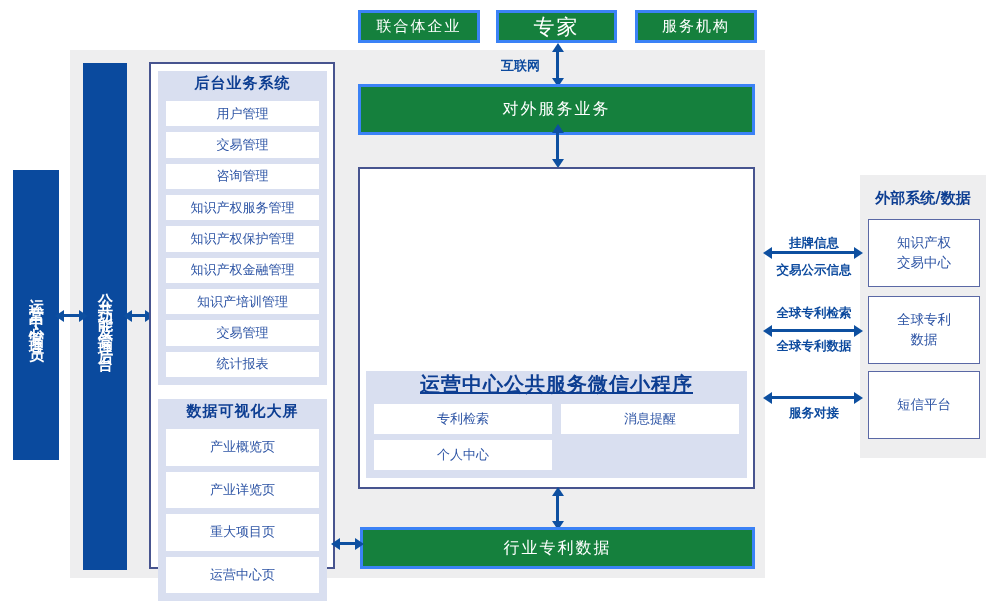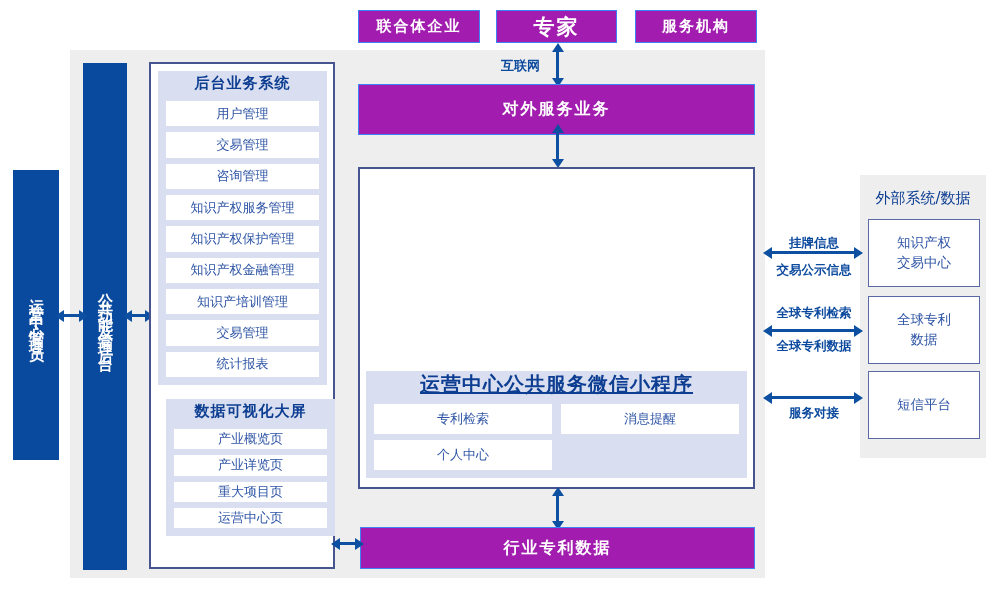--- a/index.html
+++ b/index.html
@@ -2,23 +2,23 @@
 <html><head>
 <meta charset="utf-8">
 <style>
   html,body{margin:0;padding:0;background:#ffffff;}
   .stage{
     position:relative;width:1000px;height:601px;background:#ffffff;
     font-family:"DejaVu Sans","Liberation Sans",sans-serif;overflow:hidden;
   }
   .abs{position:absolute;box-sizing:border-box;}
   .darkbox{
-    background:#a21caf;color:#ffffff;font-weight:bold;
+    background:#15803d;color:#ffffff;font-weight:normal;
     display:flex;align-items:center;justify-content:center;
-    letter-spacing:2px;border:1px solid #3b82f6;
+    letter-spacing:2px;border:3px solid #3b82f6;
   }
   .grayarea{background:#eeeeef;}
   .outerbox{background:#ffffff;border:2px solid #47548f;}
   .panel{
     background:#d9dff0;display:flex;flex-direction:column;
     padding:0 8px 8px 8px;gap:6px;
   }
   .ptitle{
     flex:0 0 24px;display:flex;align-items:center;justify-content:center;
     color:#0d3e92;font-weight:bold;font-size:15px;letter-spacing:1px;
@@ -33,21 +33,21 @@
   .vbar{
     background:#0a4a9e;color:#ffffff;font-weight:bold;font-size:15px;
     writing-mode:vertical-rl;text-orientation:upright;letter-spacing:8px;
     display:flex;align-items:center;justify-content:center;
   }
   .extbox{
     background:#ffffff;border:1.5px solid #5a68a5;color:#2e55a5;font-size:13.5px;
     display:flex;flex-direction:column;align-items:center;justify-content:center;
     line-height:1.45;text-align:center;
   }
-  .exttitle{color:#0d3e92;font-weight:normal;font-size:15px;text-align:center;}
+  .exttitle{color:#0d3e92;font-weight:bold;font-size:15px;text-align:center;}
   .clabel{
     color:#0c4a9e;font-weight:bold;font-size:12.5px;text-align:center;white-space:nowrap;
   }
   
   .arrow-h{background:#0d4fa0;height:3px;}
   .arrow-h::before{content:"";position:absolute;left:-8px;top:50%;transform:translateY(-50%);
     border-top:6px solid transparent;border-bottom:6px solid transparent;border-right:9px solid #0d4fa0;}
   .arrow-h::after{content:"";position:absolute;right:-8px;top:50%;transform:translateY(-50%);
     border-top:6px solid transparent;border-bottom:6px solid transparent;border-left:9px solid #0d4fa0;}
   .arrow-v{background:#0d4fa0;width:3px;}
@@ -88,21 +88,21 @@
     <div class="item">交易管理</div>
     <div class="item">咨询管理</div>
     <div class="item">知识产权服务管理</div>
     <div class="item">知识产权保护管理</div>
     <div class="item">知识产权金融管理</div>
     <div class="item">知识产培训管理</div>
     <div class="item">交易管理</div>
     <div class="item">统计报表</div>
   </div>
 
-  <div class="abs panel" style="left:158px;top:399px;width:169px;height:137px;margin-left:8px;">
+  <div class="abs panel" style="left:158px;top:399px;width:169px;height:202px;">
     <div class="ptitle">数据可视化大屏</div>
     <div class="item">产业概览页</div>
     <div class="item">产业详览页</div>
     <div class="item">重大项目页</div>
     <div class="item">运营中心页</div>
   </div>
 
   <div class="abs outerbox" style="left:358px;top:167px;width:397px;height:322px;"></div>
 
 

